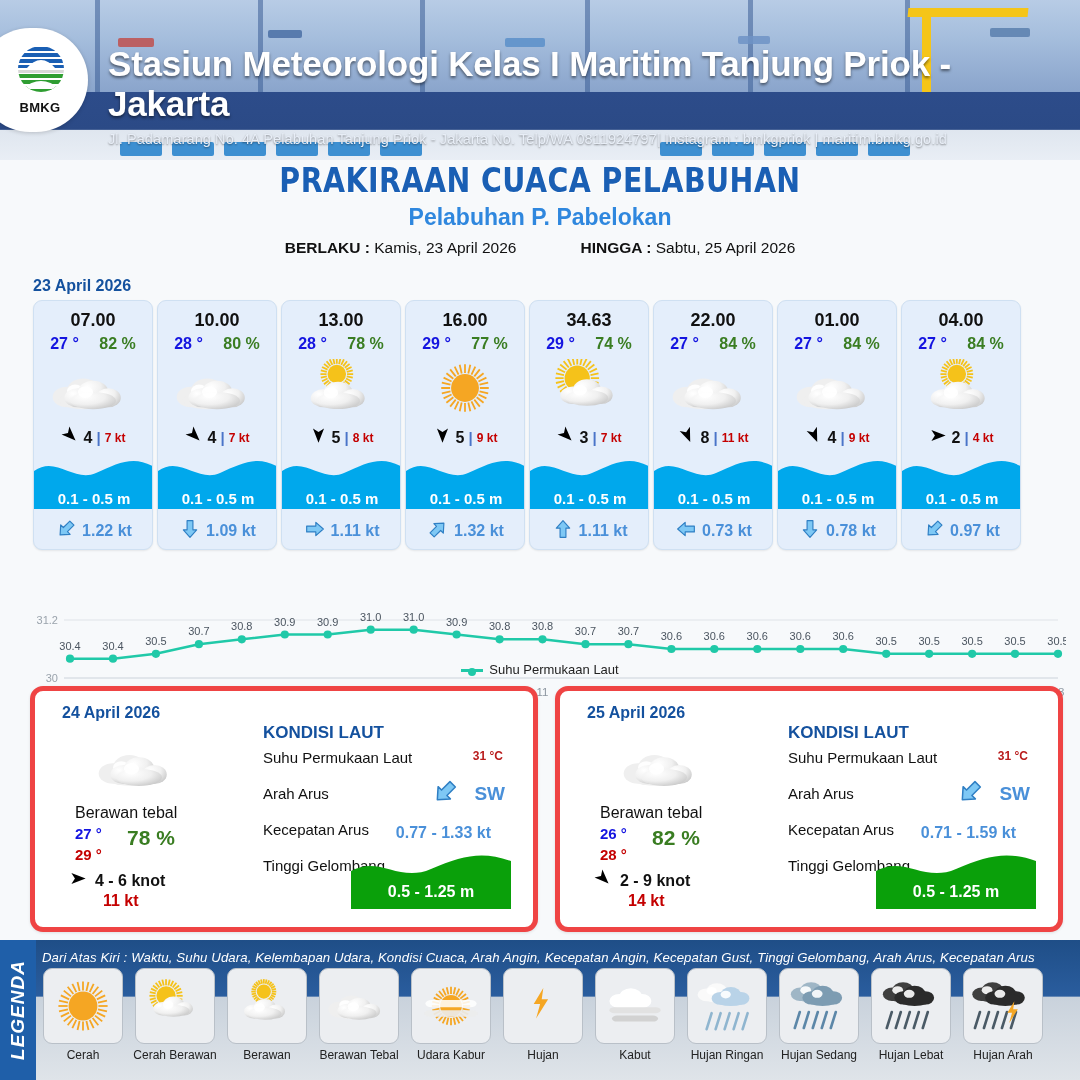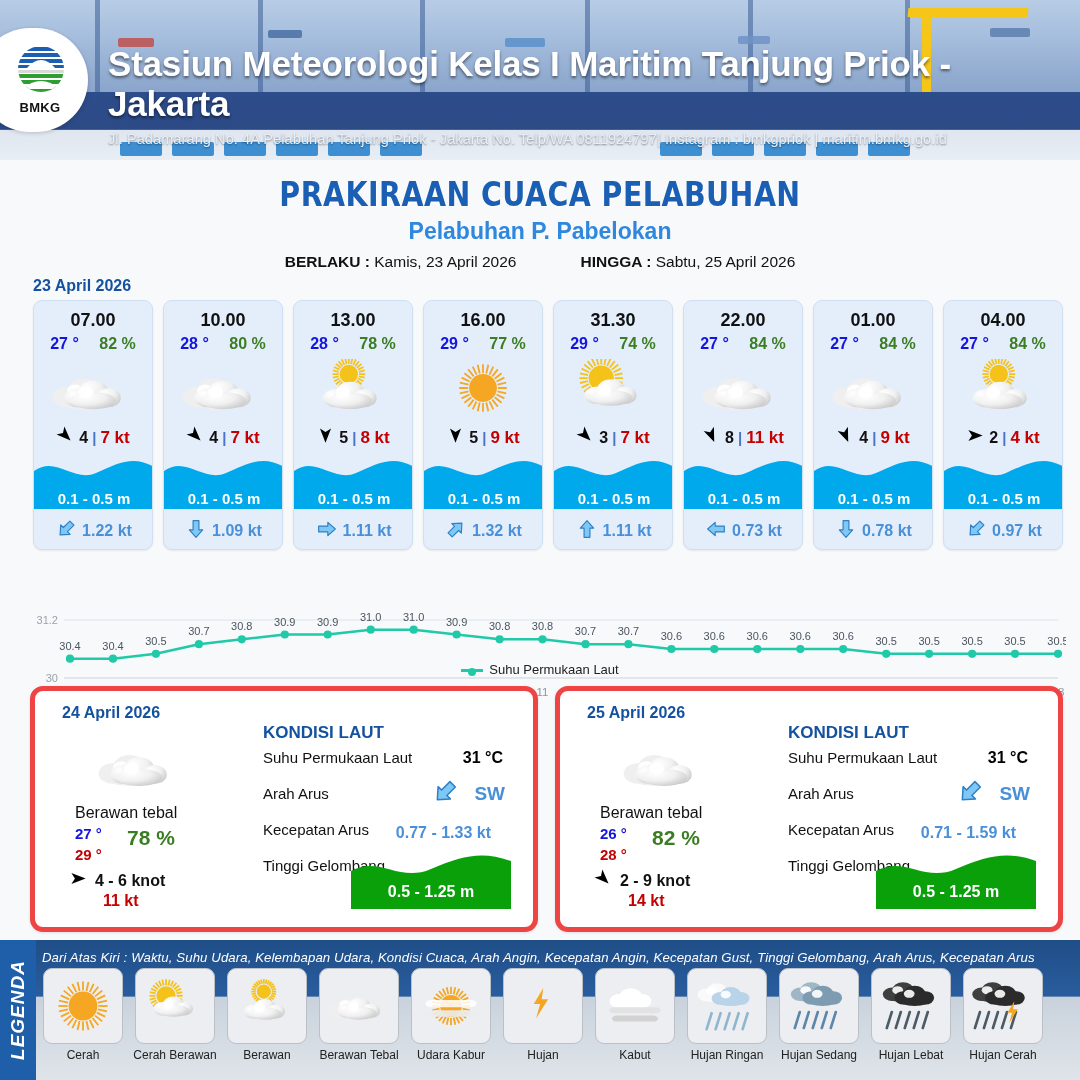--- a/index.html
+++ b/index.html
@@ -59,48 +59,48 @@
 
   .hdr-texts { position:absolute; left:108px; top:28px; z-index:5; }
   .hdr-l1 { color:#fff; font-size:17.5px; font-weight:bold; letter-spacing:.4px;
             text-shadow:0 1px 2px rgba(0,0,0,.45); }
   .hdr-l2 { color:#fff; font-size:35px; font-weight:bold; margin-top:16px; letter-spacing:-.2px;
             text-shadow:0 2px 3px rgba(0,0,0,.5); }
   .hdr-l3 { color:#e8eef7; font-size:14.5px; margin-top:7px; letter-spacing:.1px;
             text-shadow:0 1px 2px rgba(0,0,0,.45); }
 
   
-  .title-zone { text-align:center; padding-top:14px; }
+  .title-zone { text-align:center; }
   .t-main { font-size:34px; font-weight:bold; color:#1a5fb4; letter-spacing:.5px;
             font-family:"DejaVu Sans Condensed","Liberation Sans",sans-serif;
             transform:scaleX(.93); text-shadow:1px 1px 0 rgba(255,255,255,.9); }
   .t-sub { font-size:23px; font-weight:bold; color:#2f87de; margin-top:4px; }
   .t-row { margin-top:8px; font-size:15.5px; color:#111; display:flex; justify-content:center; gap:64px; }
   .t-row b { font-weight:bold; }
   .t-row span.val { font-weight:normal; }
 
   
   .date-label { position:absolute; left:33px; top:277px; font-size:16px; font-weight:bold; color:#14519e; }
 
   
-  .cards { position:absolute; left:33px; top:300px; display:flex; gap:10px;align-items:center; }
+  .cards { position:absolute; left:33px; top:300px; display:flex; gap:4px;align-items:center; }
   .card {
     width:120px; height:250px; background:#e4eefb; border:1px solid #cfe0f2;
     border-radius:9px; position:relative; overflow:hidden;
     box-shadow:0 1px 2px rgba(0,0,0,.08);
   }
   .c-time { text-align:center; font-size:18px; font-weight:bold; color:#111; margin-top:9px; }
   .c-th { display:flex; justify-content:space-around; align-items:baseline; margin-top:4px; padding:0 6px;}
   .c-temp { font-size:16px; font-weight:bold; color:#1414e0; }
   .c-hum  { font-size:16px; font-weight:bold; color:#3a7d22; }
   .c-icon { height:62px; display:flex; align-items:center; justify-content:center; margin-top:4px;}
   .c-wind { display:flex; align-items:center; justify-content:center; gap:4px; margin-top:7px; }
   .c-wd { font-size:16px; font-weight:bold; color:#111; }
   .c-bar { color:#4a74c9; font-weight:bold; font-size:15px; }
-  .c-gust { font-size:17px; font-weight:bold; color:#c40000; }
+  .c-gust { font-size:12px; font-weight:bold; color:#c40000; }
   .wave {
     position:absolute; left:0; bottom:40px; width:120px; height:56px;
   }
   .c-waveTxt {
     position:absolute; left:0; bottom:42px; width:120px; text-align:center;
     font-size:15px; font-weight:bold; color:#fff; z-index:3;
   }
   .c-cur {
     position:absolute; left:0; bottom:6px; width:120px;
     display:flex; align-items:center; justify-content:center; gap:6px;
@@ -128,21 +128,21 @@
   .dp-tmin { position:absolute; left:40px; top:134px; font-size:15px; font-weight:bold; color:#1414e0; }
   .dp-tmax { position:absolute; left:40px; top:155px; font-size:15px; font-weight:bold; color:#c40000; }
   .dp-hum  { position:absolute; left:92px; top:135px; font-size:21px; font-weight:bold; color:#3a7d22; }
   .dp-wind { position:absolute; left:34px; top:178px; display:flex; align-items:center; gap:7px;
              font-size:16px; font-weight:bold; color:#111; }
   .dp-gust { position:absolute; left:68px; top:201px; font-size:16px; font-weight:bold; color:#c40000; }
 
   .dp-kl { position:absolute; left:228px; top:32px; font-size:17px; font-weight:bold; color:#14519e; }
   .dp-rows { position:absolute; left:228px; top:58px; width:270px; font-size:15px; color:#111; }
   .dp-rows div { margin-bottom:19px; }
-  .dp-sst { position:absolute; right:30px; top:58px; font-size:16px; font-weight:bold; color:#000000; }
+  .dp-sst { position:absolute; right:30px; top:58px; font-size:12px; font-weight:bold; color:#b91c1c; }
   .dp-arah { position:absolute; right:28px; top:88px; display:flex; align-items:center; gap:16px; }
   .dp-arahTxt { font-size:19px; font-weight:bold; color:#4a90d9; }
   .dp-cur { position:absolute; right:42px; top:133px; font-size:16px; font-weight:bold; color:#4a90d9; }
   .dp-wv { position:absolute; right:22px; bottom:18px; width:160px; height:60px; }
   .dp-wvTxt { position:absolute; right:22px; bottom:26px; width:160px; text-align:center;
               font-size:16px; font-weight:bold; color:#fff; z-index:4; }
 
   
   .legend { position:absolute; left:0; top:940px; width:1080px; height:140px;
             background:linear-gradient(180deg,#1f4e87 0%,#2a5d9e 40%,#c9d2dc 41%,#dfe4e9 100%); }
@@ -516,21 +516,21 @@
     <div class="c-cur">
       <span><svg width="20" height="20" viewBox="0 0 24 24">
     <g transform="rotate(45 12 12)">
       <path d="M12 2 L20 11 L15.5 11 L15.5 22 L8.5 22 L8.5 11 L4 11 Z" fill="#7ec8f5" stroke="#2f7fc4" stroke-width="1.4" stroke-linejoin="round"></path>
     </g>
           </svg></span>
       <span class="c-curTxt">1.32 kt</span>
     </div>
     </div>
     <div class="card">
-    <div class="c-time">31.30</div>
+    <div class="c-time">34.63</div>
     <div class="c-th">
       <span class="c-temp">29 °</span>
       <span class="c-hum">74 %</span>
     </div>
     <div class="c-icon">
         <svg width="84" height="58" viewBox="0 0 84 58">
     <defs>
       <radialGradient id="gcl" cx="32%" cy="28%" r="80%">
         <stop offset="0%" stop-color="#ffffff"></stop>
         <stop offset="55%" stop-color="#f0f0f0"></stop>
@@ -1390,16 +1390,16 @@
               <line x1="17.96" y1="36" x2="12.96" y2="52" stroke="#4a5a66" stroke-width="2.6" stroke-linecap="round"></line>
               <line x1="26.96" y1="36" x2="21.96" y2="52" stroke="#4a5a66" stroke-width="2.6" stroke-linecap="round"></line>
               <line x1="35.96" y1="36" x2="30.96" y2="52" stroke="#4a5a66" stroke-width="2.6" stroke-linecap="round"></line>
               <line x1="44.96" y1="36" x2="39.96" y2="52" stroke="#4a5a66" stroke-width="2.6" stroke-linecap="round"></line>
             </g>
             <g transform="translate(35.2,25.2) scale(0.5818181818181818)">
               <path d="M14 0 L2 20 L10 20 L5 38 L20 14 L12 14 Z" fill="#f5a623"></path>
             </g>
           </svg>
         </div>
-    <div class="li-lab">Hujan Cerah</div>
+    <div class="li-lab">Hujan Arah</div>
       </div>
     </div>
 </div>
 
 </body></html>

